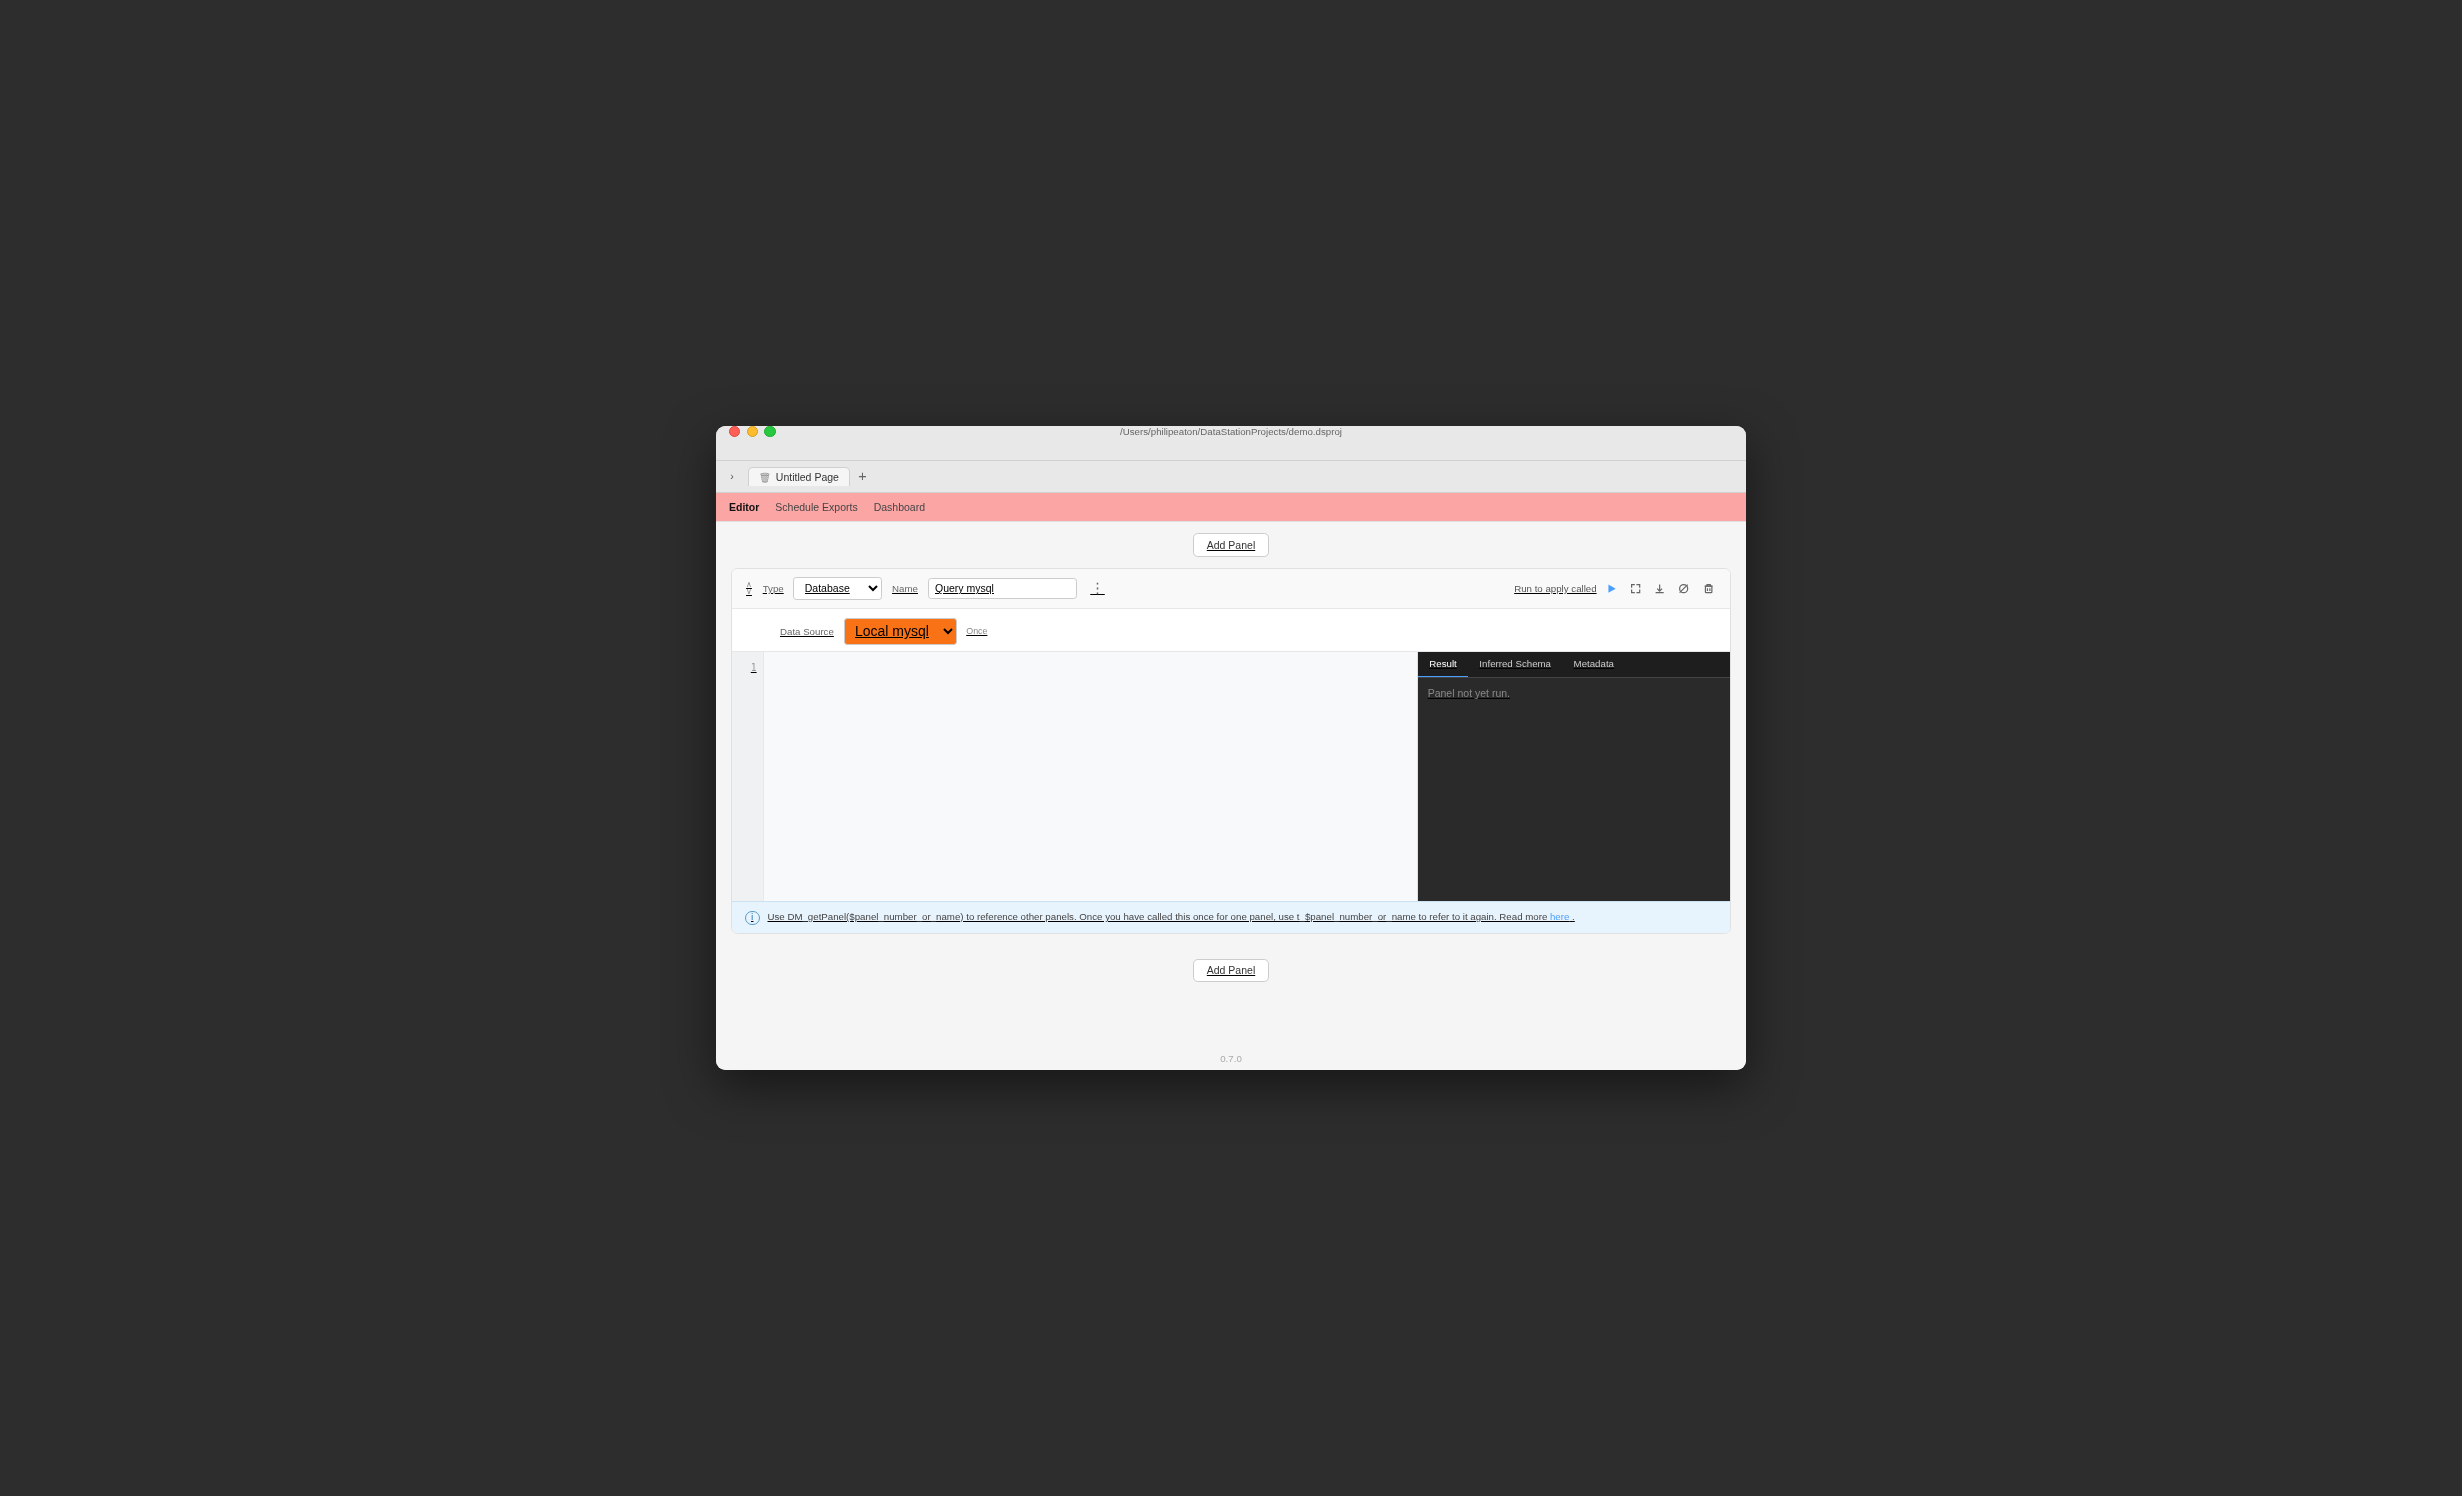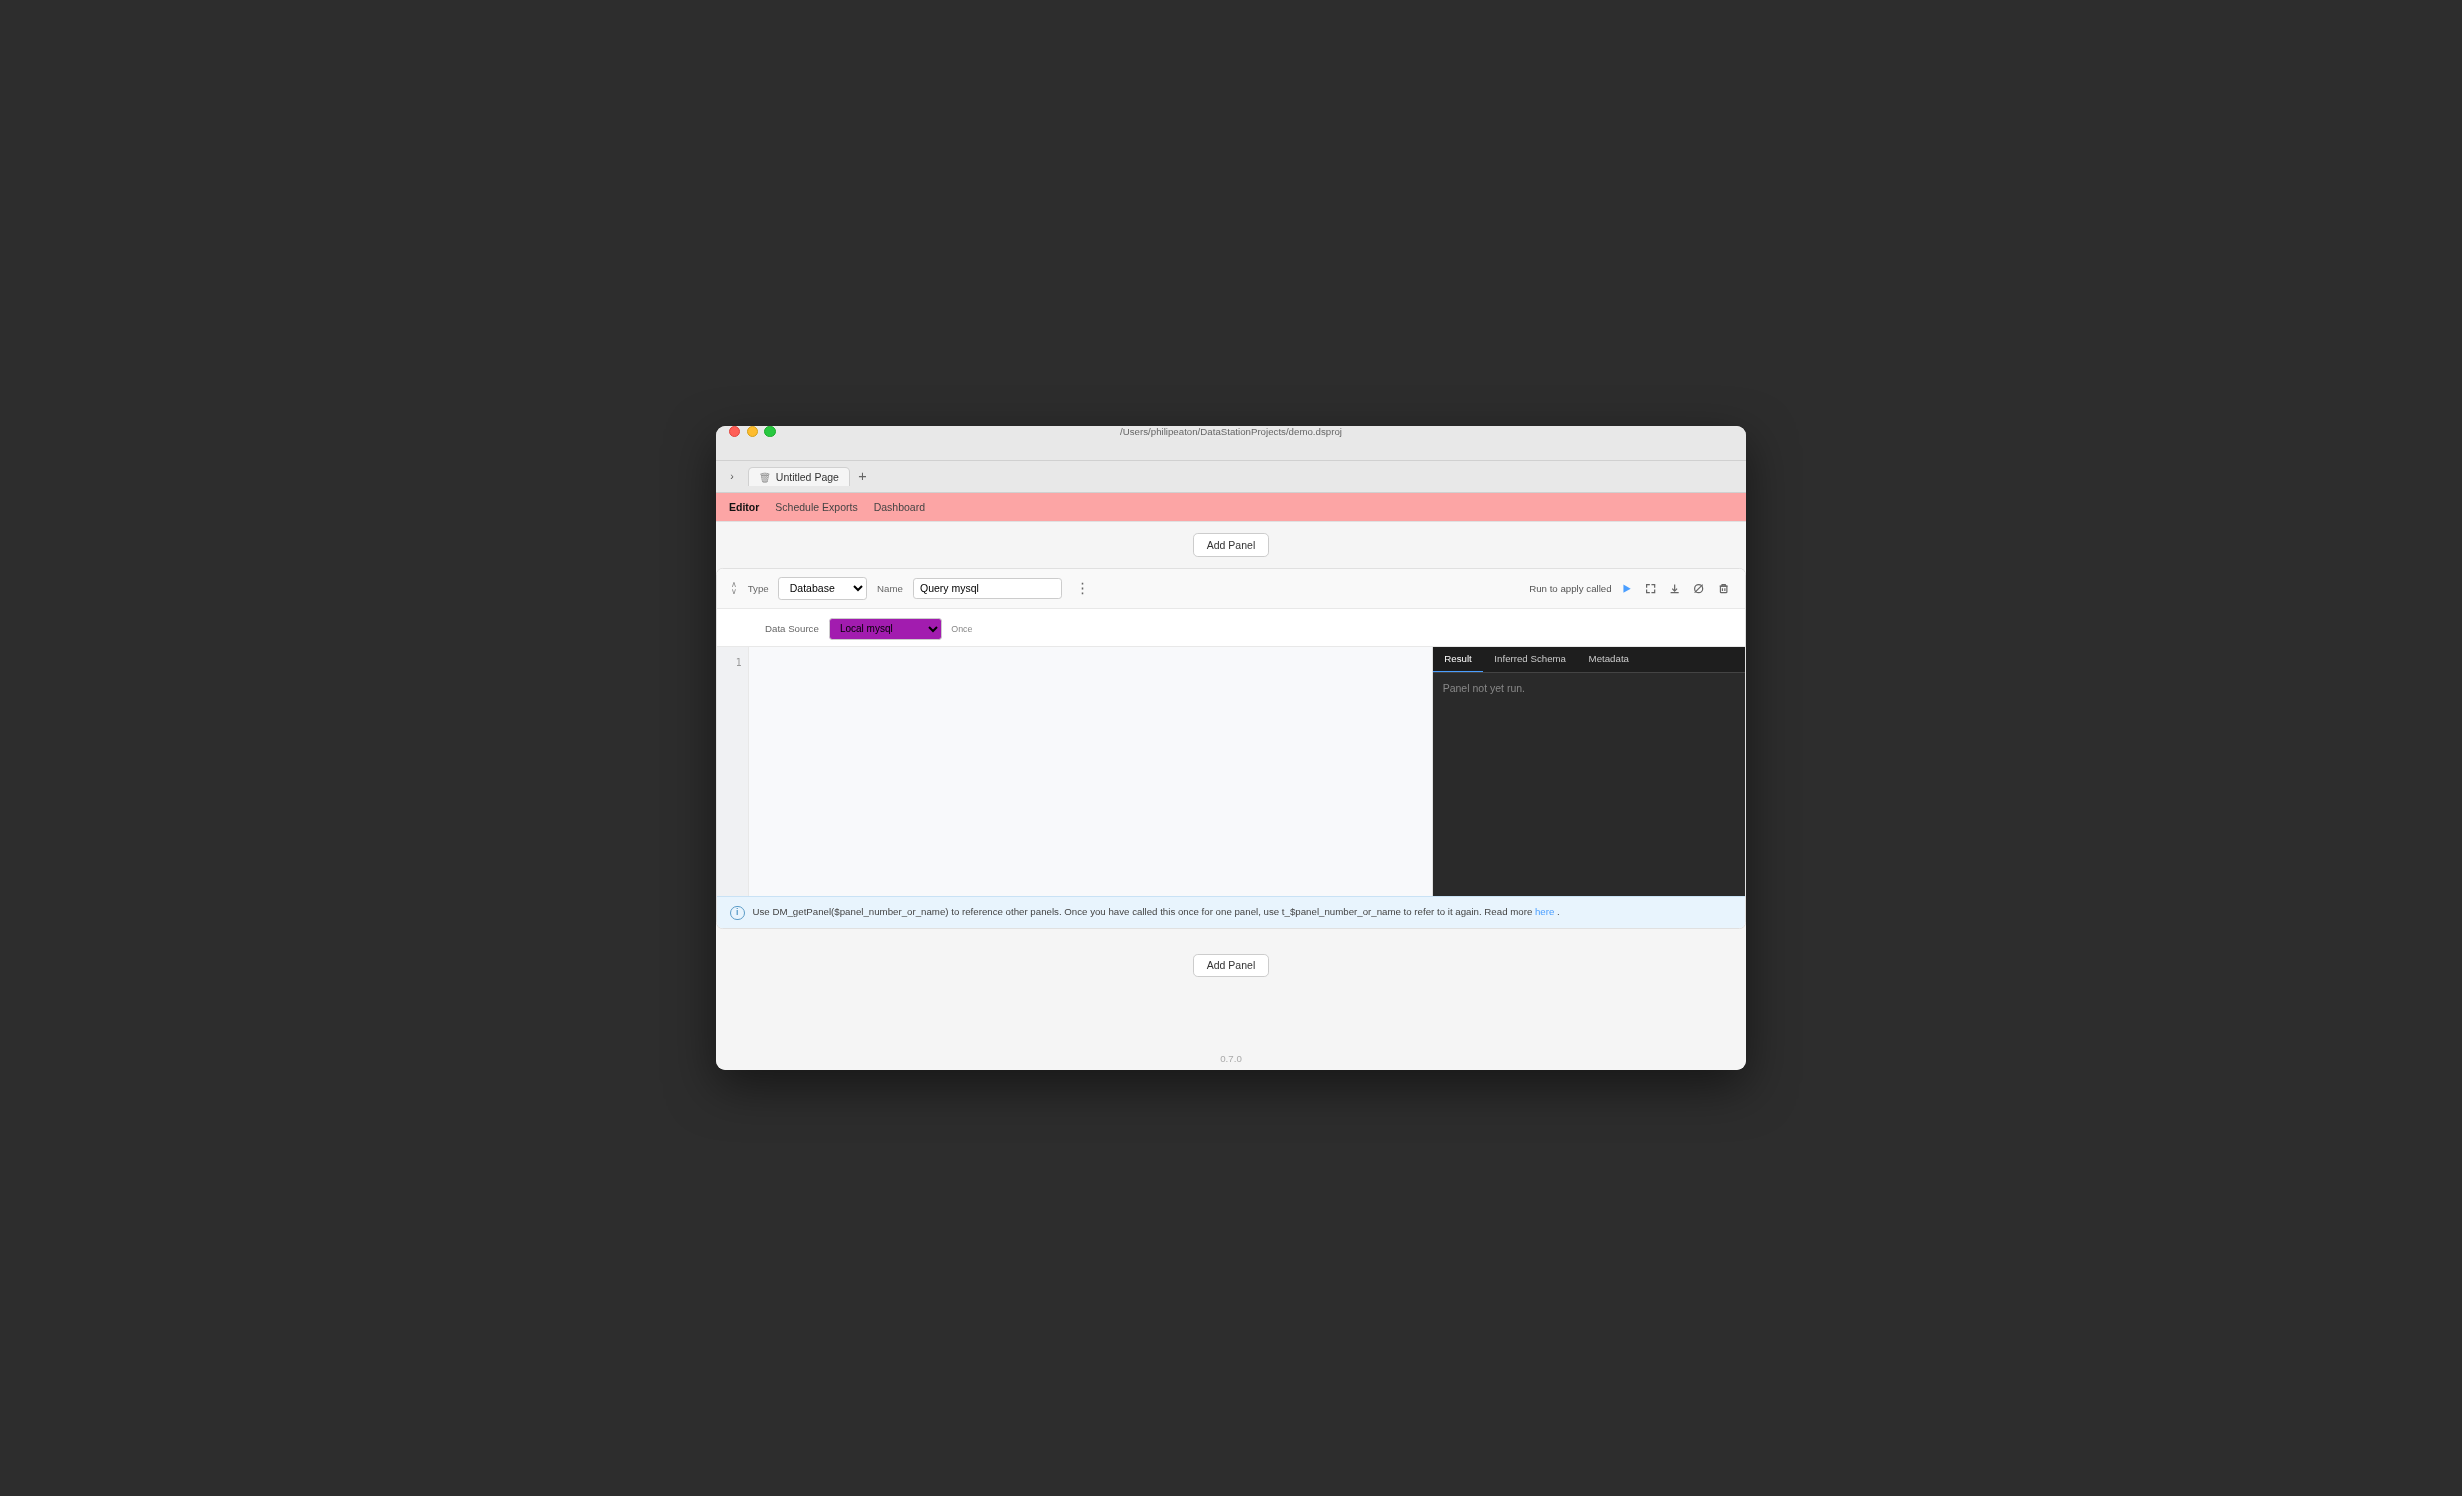--- a/index.html
+++ b/index.html
@@ -144,22 +144,23 @@
 
     .nav-tab.active {
       font-weight: 600;
       color: #111;
     }
 
     
     .main-area {
       flex: 1;
       overflow-y: auto;
-      padding: 0 0;
+      padding: 0 15px;
       background: #f5f5f5;
+      text-decoration: underline;
     }
 
     
     .add-panel-row {
       display: flex;
       justify-content: center;
       padding: 11.3px 0;
     }
 
     .add-panel-btn {
@@ -287,22 +288,22 @@
 
     .datasource-label {
       font-size: 9.7px;
       color: #666;
     }
 
     .datasource-select {
       padding: 3.2px 6.4px;
       border: 0.8px solid #ccc;
       border-radius: 3.2px;
-      font-size: 10px;
-      background: #a21caf;
+      font-size: 14px;
+      background: #f97316;
       cursor: pointer;
       min-width: 113px;
     }
 
     .datasource-type {
       font-size: 8.9px;
       color: #888;
     }
 
     

